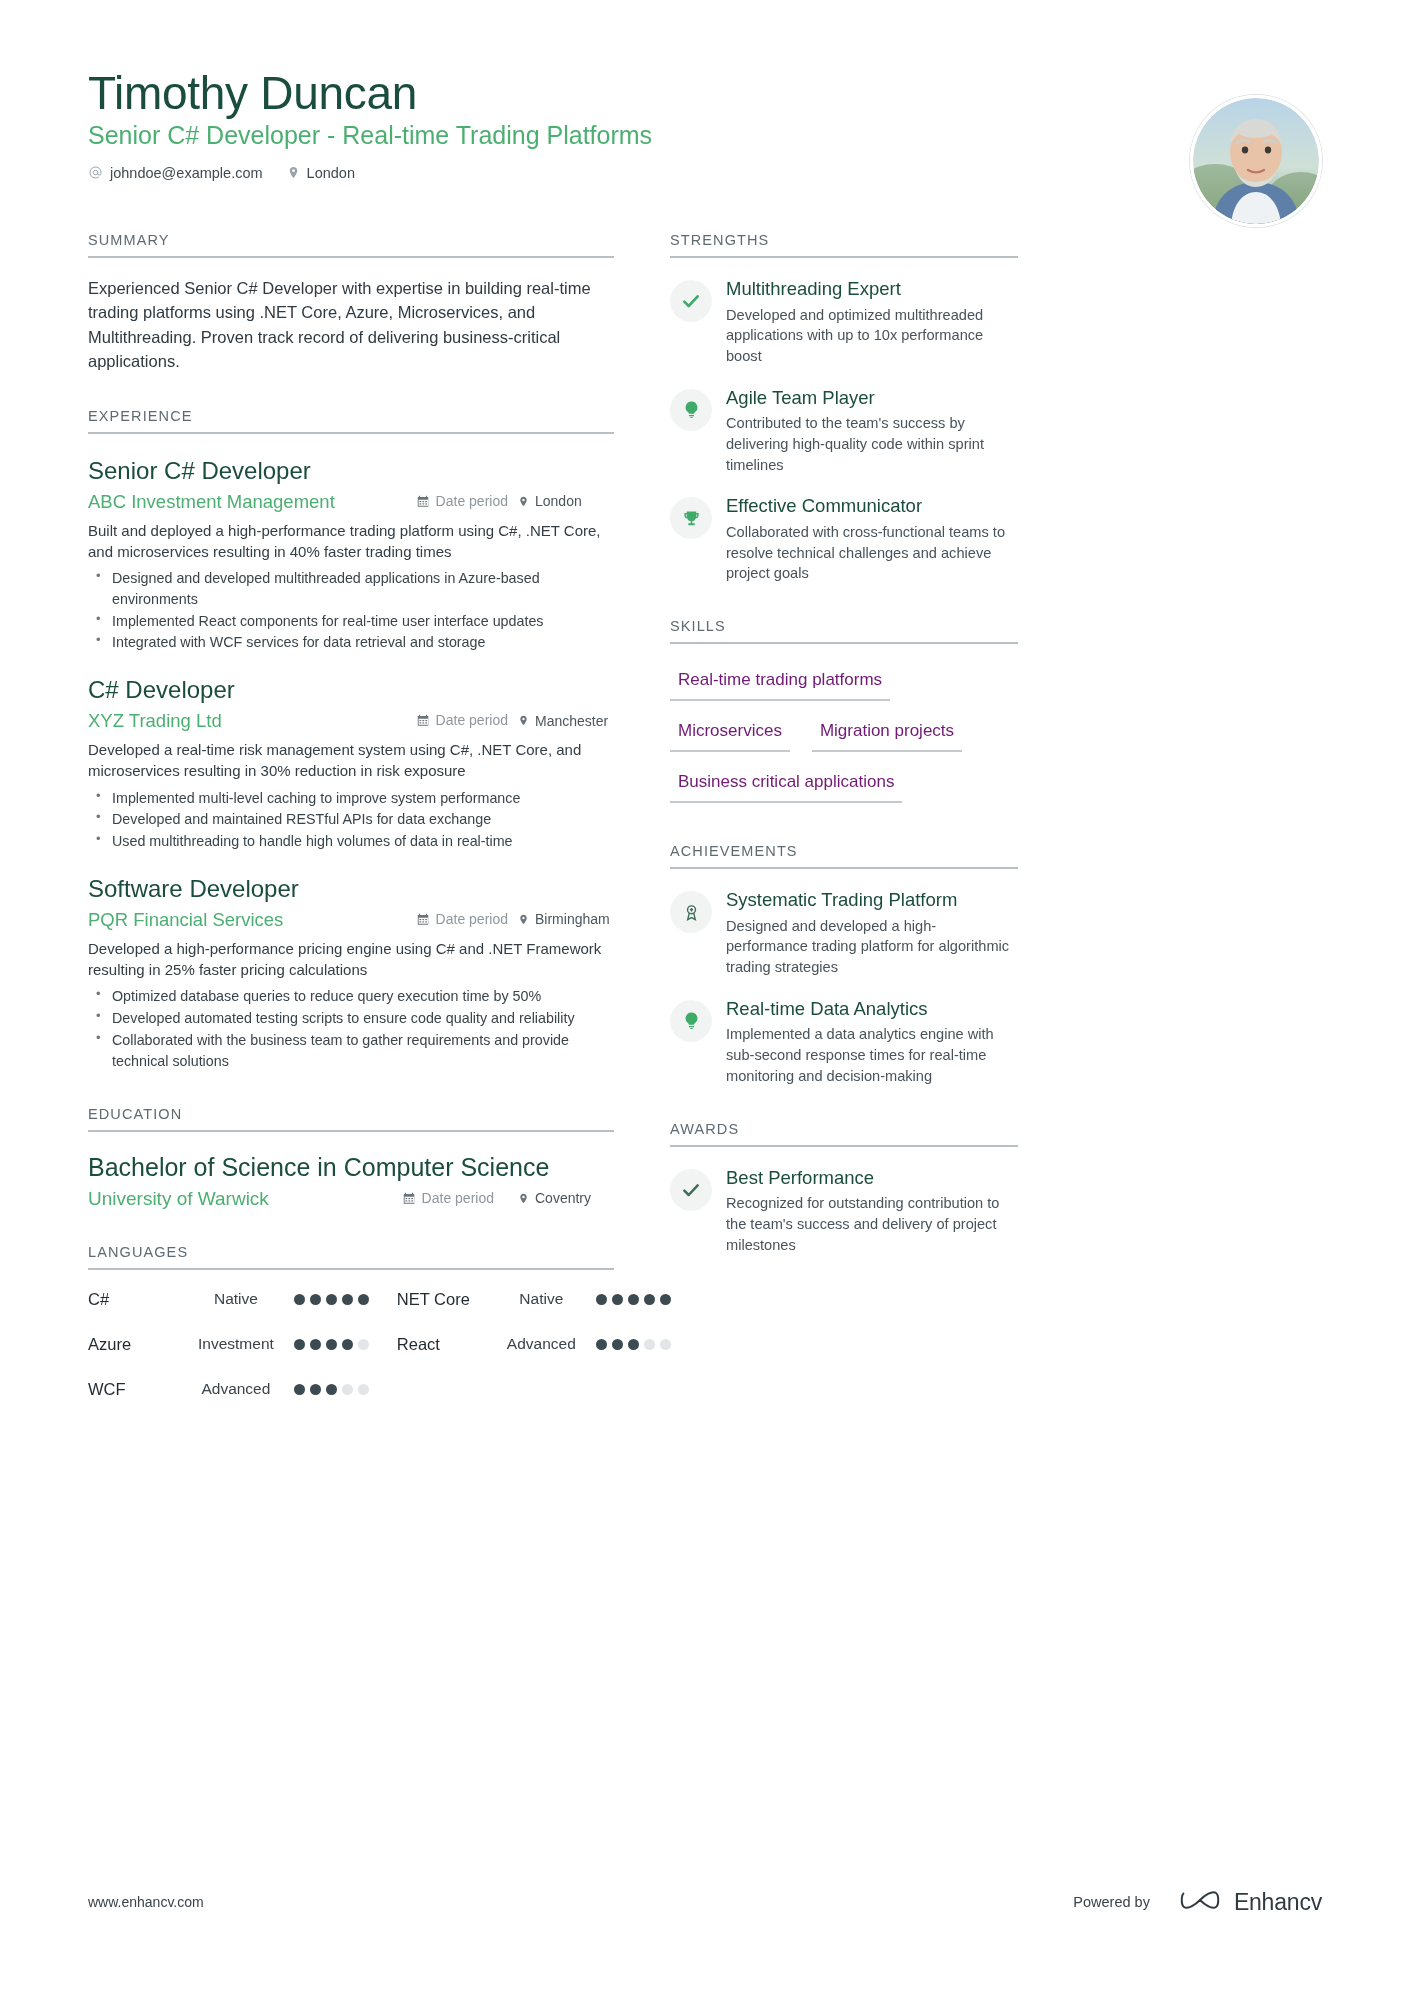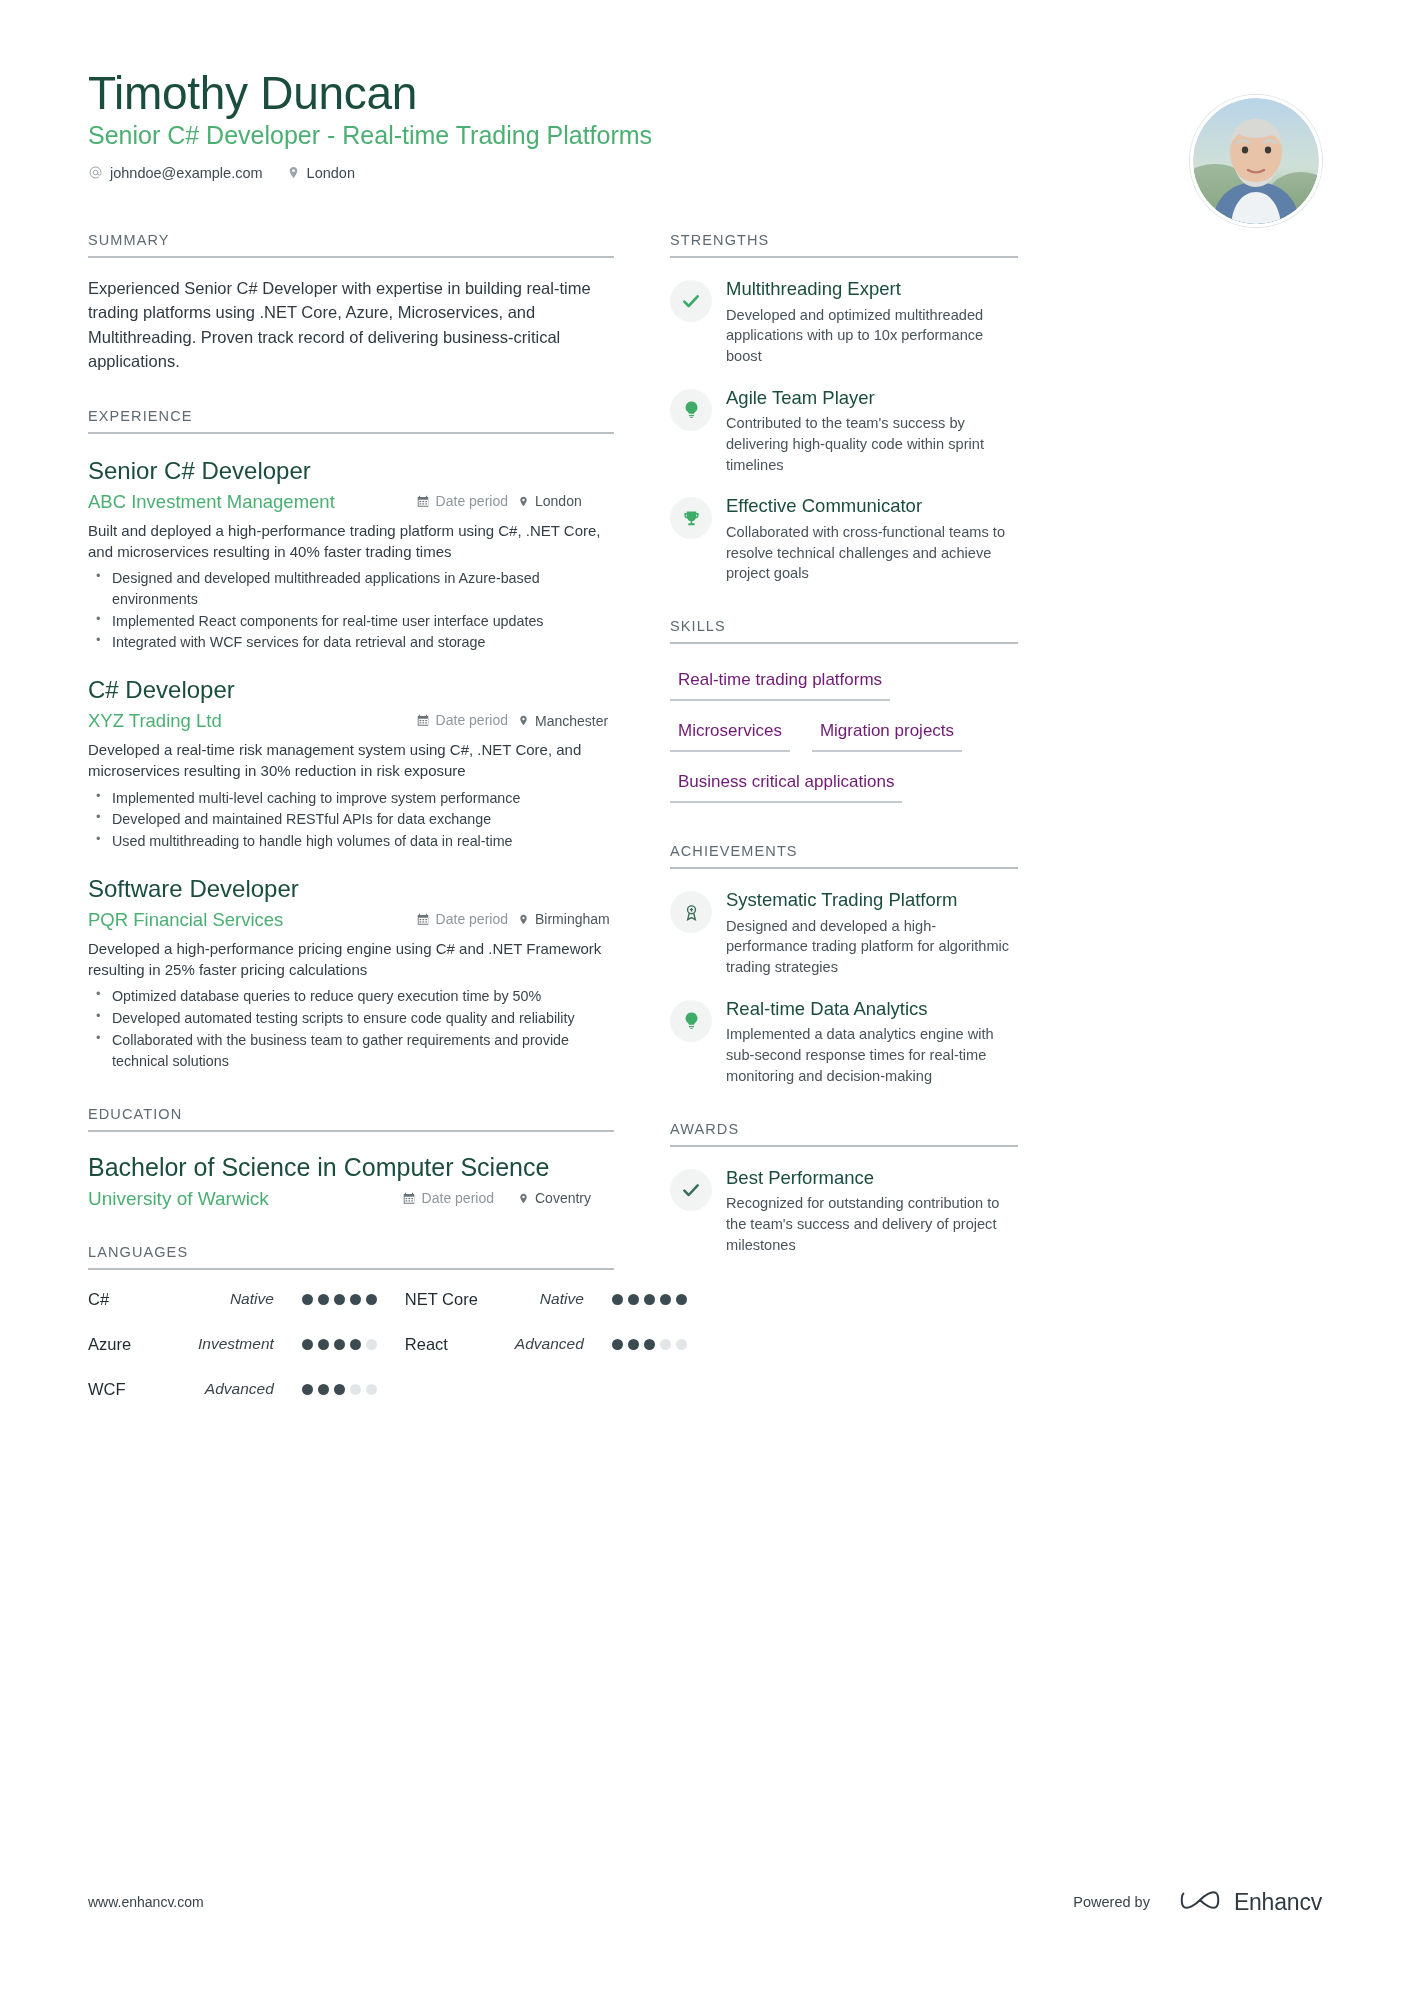--- a/index.html
+++ b/index.html
@@ -91,21 +91,21 @@
   .edu-meta { display: flex; align-items: baseline; margin-top: 4px; gap: 24px; }
   .edu-school { font-size: 19px; color: #4caf72; }
 
   
   .lang-grid {
     margin-top: 20px;
     display: grid; grid-template-columns: 1fr 1fr; column-gap: 28px; row-gap: 26px;
   }
   .lang-item { display: flex; align-items: center; }
   .lang-name { font-size: 16.5px; color: #1f2a31; width: 110px; flex: 0 0 110px; }
-  .lang-level { font-size: 15.5px; color: #39434a; flex: 1 1 auto; text-align: right; padding-right: 28px; font-style: italic; }
+  .lang-level { font-size: 15.5px; color: #39434a; flex: 1 1 auto; text-align: center; padding-right: 20px; }
   .dots { display: inline-flex; gap: 5px; flex: 0 0 auto; }
   .dot { width: 11px; height: 11px; border-radius: 50%; background: #e2e6e8; }
   .dot.on { background: #3c4a52; }
 
   
   .item { display: flex; gap: 14px; margin-top: 20px; align-items: flex-start; }
   .bubble {
     flex: 0 0 auto; width: 42px; height: 42px; border-radius: 50%;
     background: #f2f4f4; display: flex; align-items: center; justify-content: center;
     margin-top: 2px;

